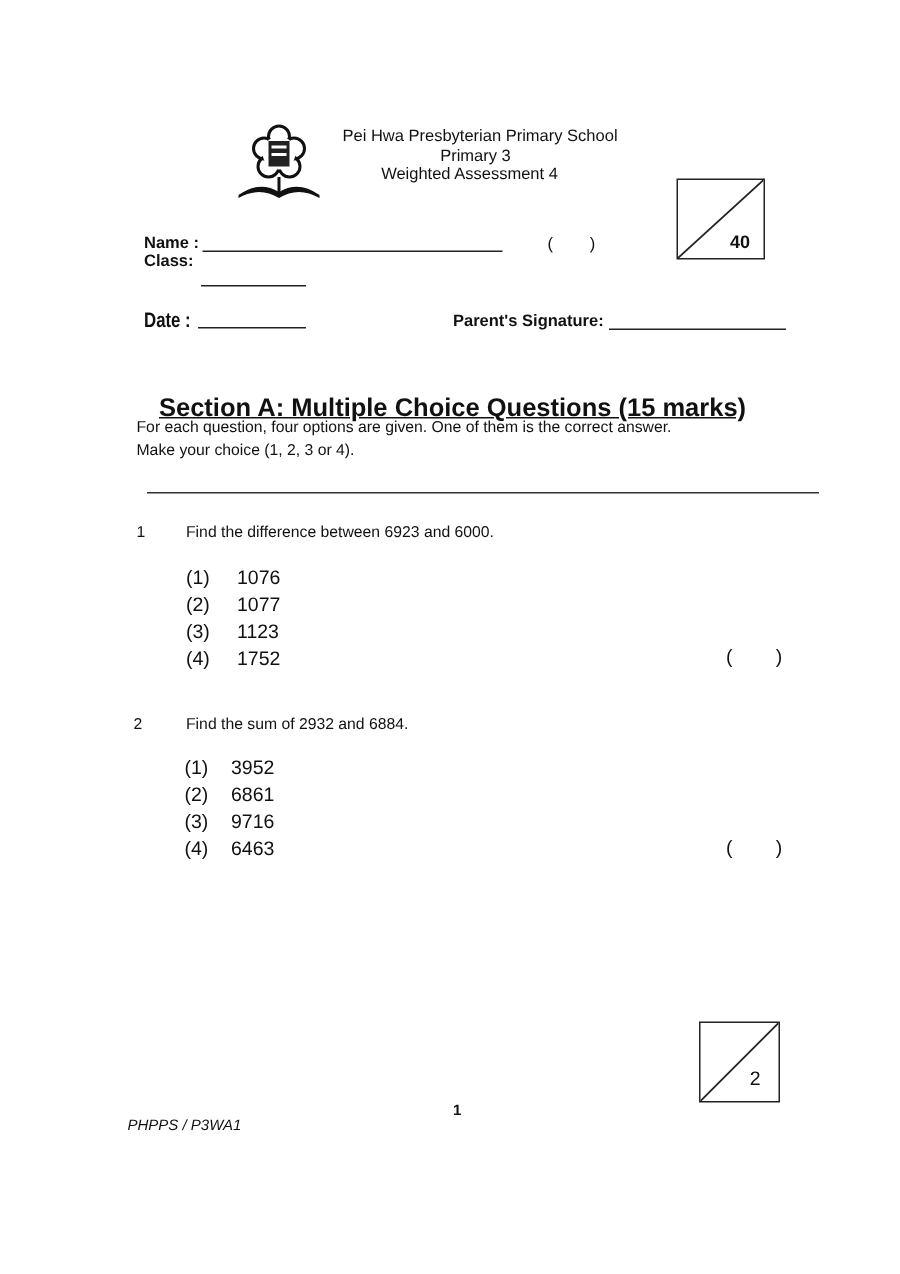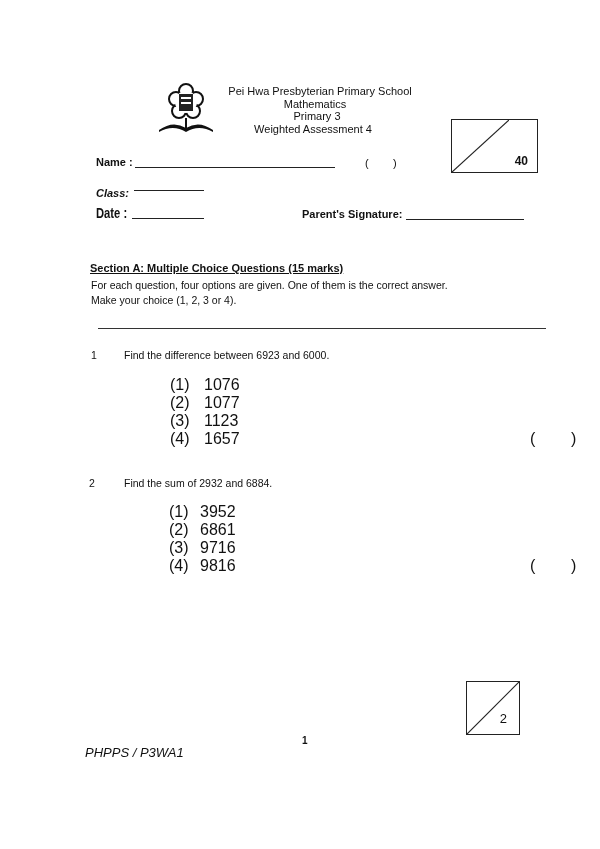--- a/index.html
+++ b/index.html
@@ -3,21 +3,21 @@
 <meta charset="utf-8">
 <style>
   html, body { margin:0; padding:0; background:#fff; }
   body { width:600px; height:849px; position:relative; overflow:hidden;
          font-family:"Liberation Sans", sans-serif; color:#111; }
   .abs { position:absolute; }
   .hdr { font-size:11px; text-align:center; line-height:12.5px; }
   .lbl { font-size:11px; font-weight:bold; }
   .line { border-bottom:1px solid #222; height:0; }
   .q { font-size:10.5px; }
-  .opt { font-size:16px;margin-left:46px; }
+  .opt { font-size:13px; }
   .box { border:1.5px solid #222; }
 </style>
 </head>
 <body>
 
 <div class="abs" style="left:155px;top:82px;width:62px;height:56px;">
   <svg width="62" height="56" viewBox="0 0 62 56">
     <g fill="none" stroke="#111" stroke-width="2">
       <circle cx="31" cy="9" r="7"></circle>
       <circle cx="21" cy="17" r="7"></circle>
@@ -29,73 +29,72 @@
     <rect x="24" y="12" width="14" height="17" fill="#222"></rect>
     <rect x="26" y="15" width="10" height="2" fill="#fff"></rect>
     <rect x="26" y="20" width="10" height="2" fill="#fff"></rect>
     <path d="M4 48 Q18 38 31 46 Q44 38 58 48 L58 50 Q44 42 31 50 Q18 42 4 50 Z" fill="#111"></path>
     <rect x="30" y="36" width="2" height="12" fill="#111"></rect>
   </svg>
 </div>
 
 <div class="abs hdr" style="left:225px;top:85px;width:190px;">
   <div>Pei Hwa Presbyterian Primary School</div>
-  <div style="margin-left:-10px;">Mathematics</div>
   <div style="margin-left:-6px;">Primary 3</div>
   <div style="margin-left:-14px;">Weighted Assessment 4</div>
 </div>
 
-<div class="abs box" style="left:451px;top:119px;width:57px;height:52px;padding-left:28px;">
+<div class="abs box" style="left:451px;top:119px;width:57px;height:52px;">
   <svg class="abs" style="left:0;top:0;" width="57" height="52">
       <line x1="0" y1="52" x2="57" y2="0" stroke="#222" stroke-width="1.2"></line>
     </svg>
   <span class="abs" style="right:9px;bottom:4px;font-size:12px;font-weight:bold;">40</span>
 </div>
 
 <div class="abs lbl" style="left:96px;top:156px;text-align:right;">Name :</div>
 <div class="abs line" style="left:135px;top:167px;width:200px;"></div>
 <div class="abs lbl" style="left:365px;top:157px;font-weight:normal;white-space:pre;">(        )</div>
 
-<div class="abs lbl" style="left:96px;top:187px;font-style:italic;">Class:</div>
+<div class="abs lbl" style="left:96px;top:168px;">Class:</div>
 <div class="abs line" style="left:134px;top:190px;width:70px;"></div>
 
 <div class="abs lbl" style="left:96px;top:205px;font-size:14px;transform:scaleX(0.8);transform-origin:left;">Date :</div>
 <div class="abs line" style="left:132px;top:218px;width:72px;"></div>
 
 <div class="abs lbl" style="left:302px;top:208px;">Parent's Signature:</div>
 <div class="abs line" style="left:406px;top:219px;width:118px;"></div>
 
-<div class="abs" style="left:90px;top:262px;font-size:11px;font-weight:bold;text-decoration:underline;">Section A: Multiple Choice Questions (15 marks)</div>
+<div class="abs" style="left:106px;top:262px;font-size:17px;font-weight:bold;text-decoration:underline;">Section A: Multiple Choice Questions (15 marks)</div>
 <div class="abs" style="left:91px;top:278px;font-size:10.5px;line-height:14.5px;">
   <div>For each question, four options are given.  One of them is the correct answer.</div>
   <div>Make your choice (1, 2, 3 or 4).</div>
 </div>
 <div class="abs" style="left:98px;top:328px;width:448px;border-bottom:1px solid #333;"></div>
 
 <div class="abs q" style="left:91px;top:349px;">1</div>
 <div class="abs q" style="left:124px;top:349px;">Find the difference between 6923 and 6000.</div>
 <div class="abs opt" style="left:124px;top:376px;line-height:18px;">
   <div><span style="display:inline-block;width:34px;">(1)</span><span>1076</span></div>
   <div><span style="display:inline-block;width:34px;">(2)</span><span>1077</span></div>
   <div><span style="display:inline-block;width:34px;">(3)</span><span>1123</span></div>
-  <div><span style="display:inline-block;width:34px;">(4)</span><span>1657</span></div>
+  <div><span style="display:inline-block;width:34px;">(4)</span><span>1752</span></div>
 </div>
 <div class="abs opt" style="left:484px;top:430px;white-space:pre;">(        )</div>
 
 <div class="abs q" style="left:89px;top:477px;">2</div>
 <div class="abs q" style="left:124px;top:477px;">Find the sum of 2932 and 6884.</div>
 <div class="abs opt" style="left:123px;top:503px;line-height:18px;">
   <div><span style="display:inline-block;width:31px;">(1)</span><span>3952</span></div>
   <div><span style="display:inline-block;width:31px;">(2)</span><span>6861</span></div>
   <div><span style="display:inline-block;width:31px;">(3)</span><span>9716</span></div>
-  <div><span style="display:inline-block;width:31px;">(4)</span><span>9816</span></div>
+  <div><span style="display:inline-block;width:31px;">(4)</span><span>6463</span></div>
 </div>
 <div class="abs opt" style="left:484px;top:557px;white-space:pre;">(        )</div>
 
 <div class="abs box" style="left:466px;top:681px;width:52px;height:52px;">
   <svg class="abs" style="left:0;top:0;" width="52" height="52">
       <line x1="0" y1="52" x2="52" y2="0" stroke="#222" stroke-width="1.2"></line>
     </svg>
   <span class="abs" style="right:12px;bottom:8px;font-size:13px;">2</span>
 </div>
 
 <div class="abs" style="left:302px;top:735px;font-size:10px;font-weight:bold;">1</div>
-<div class="abs" style="left:85px;top:745px;font-size:13px;font-style:italic;">PHPPS / P3WA1</div>
+<div class="abs" style="left:85px;top:745px;font-size:10px;font-style:italic;">PHPPS / P3WA1</div>
 
 </body></html>

